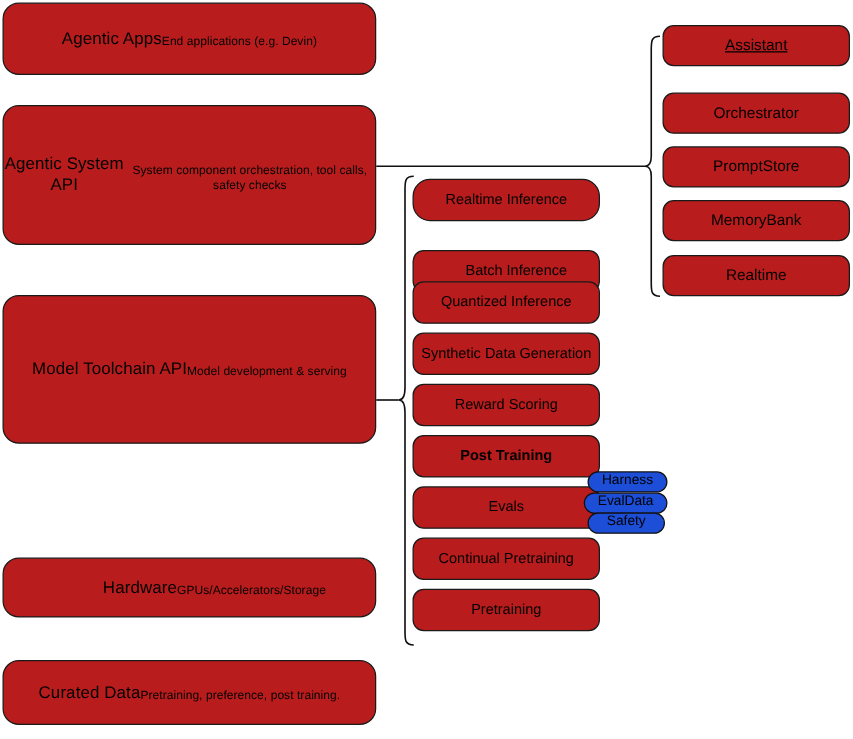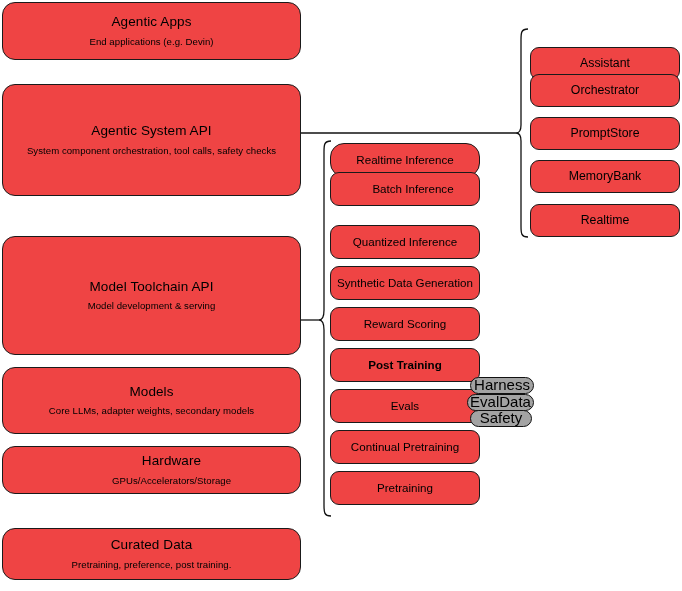--- a/index.html
+++ b/index.html
@@ -18,24 +18,24 @@
   #canvas {
     position: absolute;
     left: 0;
     top: 0;
     width: 682px;
     height: 591px;
   }
   .node {
     position: absolute;
     box-sizing: border-box;
-    background: #ef4444;
+    background: #b91c1c;
     border: 1.3px solid #1a1a1a;
     display: flex;
-    flex-direction: column;
+    flex-direction: row;
     align-items: center;
     justify-content: center;
     text-align: center;
     line-height: 1.25;
   }
   
   .layer {
     left: 2px;
     width: 299px;
     border-radius: 13px;
@@ -62,27 +62,27 @@
     left: 530px;
     width: 150px;
     height: 33px;
     border-radius: 9px;
     font-size: 12.3px;
   }
   
   .pill {
     position: absolute;
     box-sizing: border-box;
-    background: #a3a3a3;
+    background: #1d4ed8;
     border: 1.4px solid #111111;
     border-radius: 999px;
     display: flex;
-    align-items: flex-end;
+    align-items: flex-start;
     justify-content: center;
-    font-size: 15px;
+    font-size: 11px;
     height: 17px;
     z-index: 6;
   }
   svg.lines {
     position: absolute;
     left: 0;
     top: 0;
     width: 682px;
     height: 591px;
     overflow: visible;
@@ -131,39 +131,35 @@
   <div class="node layer" style="top:84px; height:112px;">
     <div class="title">Agentic System API</div>
     <div class="sub">System component orchestration, tool calls, safety checks</div>
   </div>
 
   <div class="node layer" style="top:224px; height:119px;margin-top:12px;">
     <div class="title">Model Toolchain API</div>
     <div class="sub">Model development &amp; serving</div>
   </div>
 
-  <div class="node layer" style="top:367px; height:67px;">
-    <div class="title">Models</div>
-    <div class="sub">Core LLMs, adapter weights, secondary models</div>
-  </div>
 
   <div class="node layer" style="top:446px; height:48px;padding-left:40px;">
     <div class="title">Hardware</div>
     <div class="sub">GPUs/Accelerators/Storage</div>
   </div>
 
   <div class="node layer" style="top:528px; height:52px;">
     <div class="title">Curated Data</div>
     <div class="sub">Pretraining, preference, post training.</div>
   </div>
 
   <div class="node mid" style="top:143px;border-radius:14px;">
     <span>Realtime Inference</span>
   </div>
-  <div class="node mid" style="top:172px;padding-left:16px;">
+  <div class="node mid" style="top:200px;padding-left:16px;">
     <span>Batch Inference</span>
   </div>
   <div class="node mid" style="top:225px;">
     <span>Quantized Inference</span>
   </div>
   <div class="node mid" style="top:266px;">
     <span>Synthetic Data Generation</span>
   </div>
   <div class="node mid" style="top:307px;">
     <span>Reward Scoring</span>
@@ -184,21 +180,21 @@
   <div class="pill" style="left:470px; top:377px; width:64px;">
     <span>Harness</span>
   </div>
   <div class="pill" style="left:467px; top:394px; width:67px;">
     <span>EvalData</span>
   </div>
   <div class="pill" style="left:470px; top:410px; width:62px;">
     <span>Safety</span>
   </div>
 
-  <div class="node right" style="top:47px;">
+  <div class="node right" style="top:20px;text-decoration:underline;">
     <span>Assistant</span>
   </div>
   <div class="node right" style="top:74px;">
     <span>Orchestrator</span>
   </div>
   <div class="node right" style="top:117px;">
     <span>PromptStore</span>
   </div>
   <div class="node right" style="top:160px;">
     <span>MemoryBank</span>

